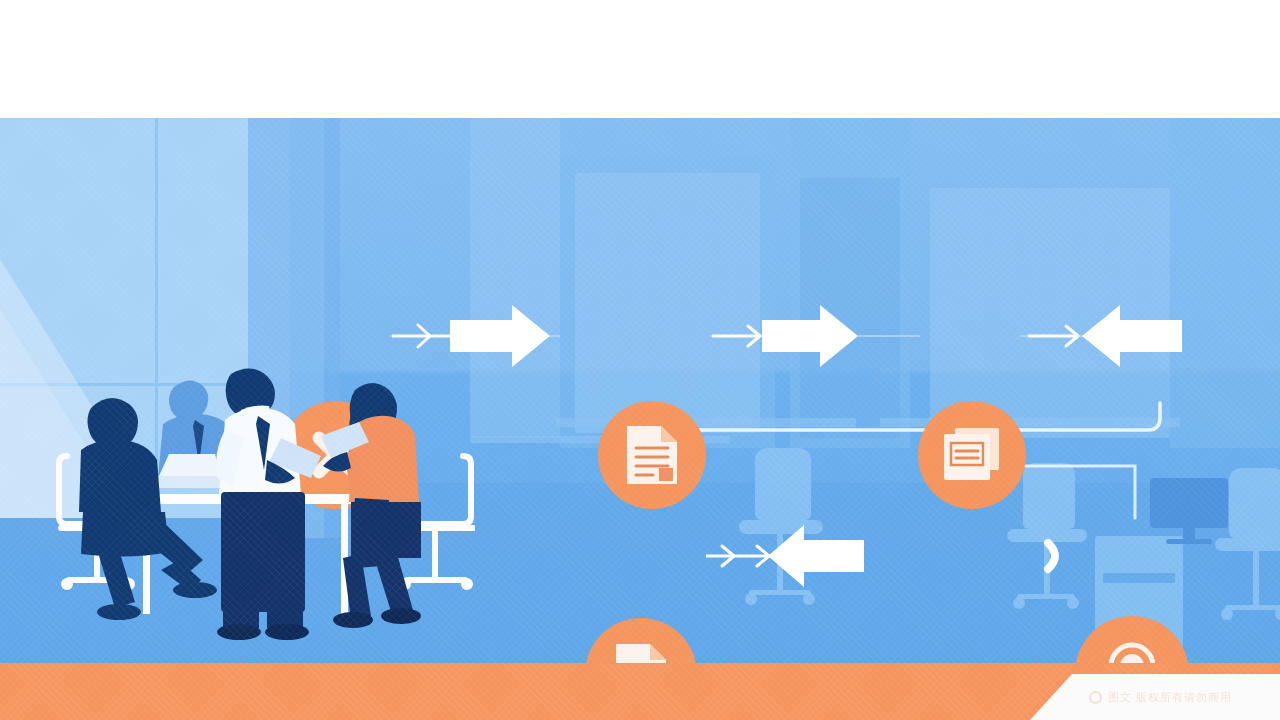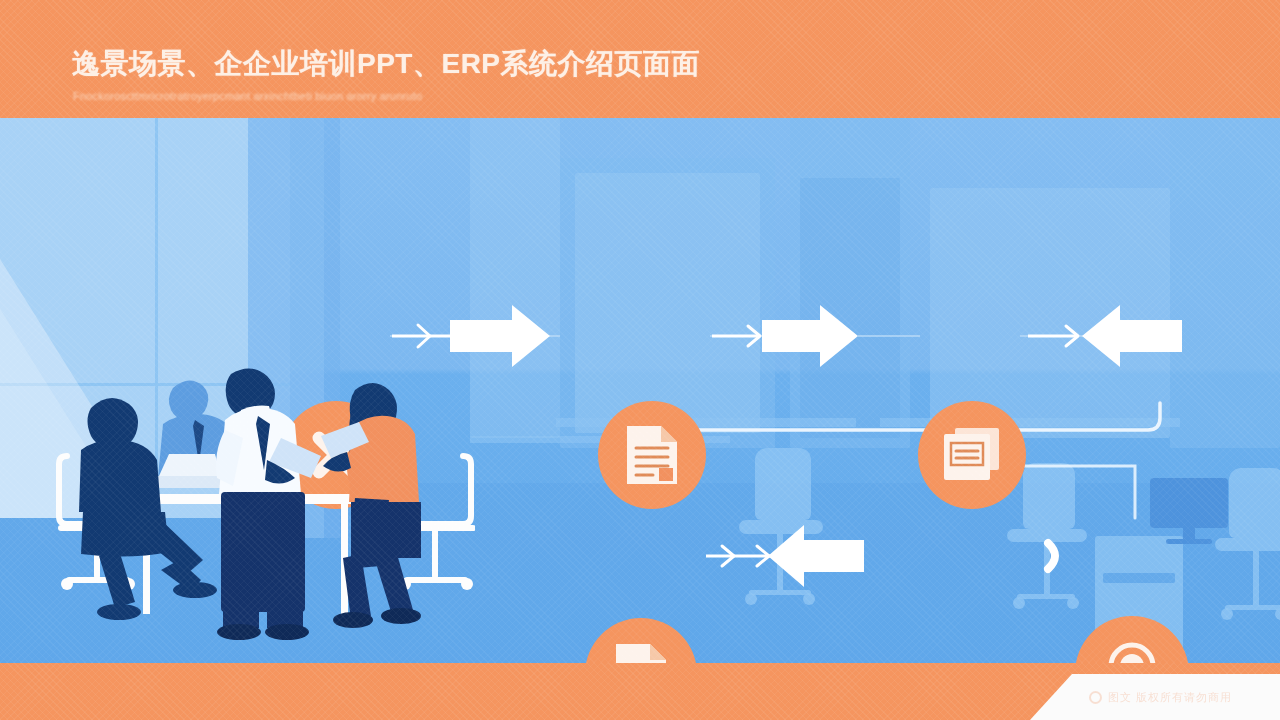--- a/index.html
+++ b/index.html
@@ -87,25 +87,20 @@
   .watermark{position:absolute;right:48px;top:690px;z-index:6;display:flex;align-items:center;gap:6px;
      opacity:.30;filter:blur(.5px);}
   .wm-mark{width:13px;height:13px;border-radius:50%;border:2px solid #f0a077;box-sizing:border-box;}
   .wm-text{font-size:11px;color:#f0a077;letter-spacing:1px;white-space:nowrap;}
 </style>
 </head>
 <body>
 
 <div class="slide">
 
-  <div class="header">
-    <div class="weave"></div>
-    <div class="title">逸景场景、企企业培训PPT、ERP系统介绍页面面</div>
-    <div class="subtitle">Fnockoroscttmricrotratroyerpcmant arxinchtbeti biuon arorry arunruto</div>
-  </div>
 
   <div class="stage">
 
     <div class="wall"></div>
     <div class="floor"></div>
 
     <div class="window"></div>
     <div class="win-col"></div>
     <div class="win-row"></div>
     <div class="win-glare"></div>

